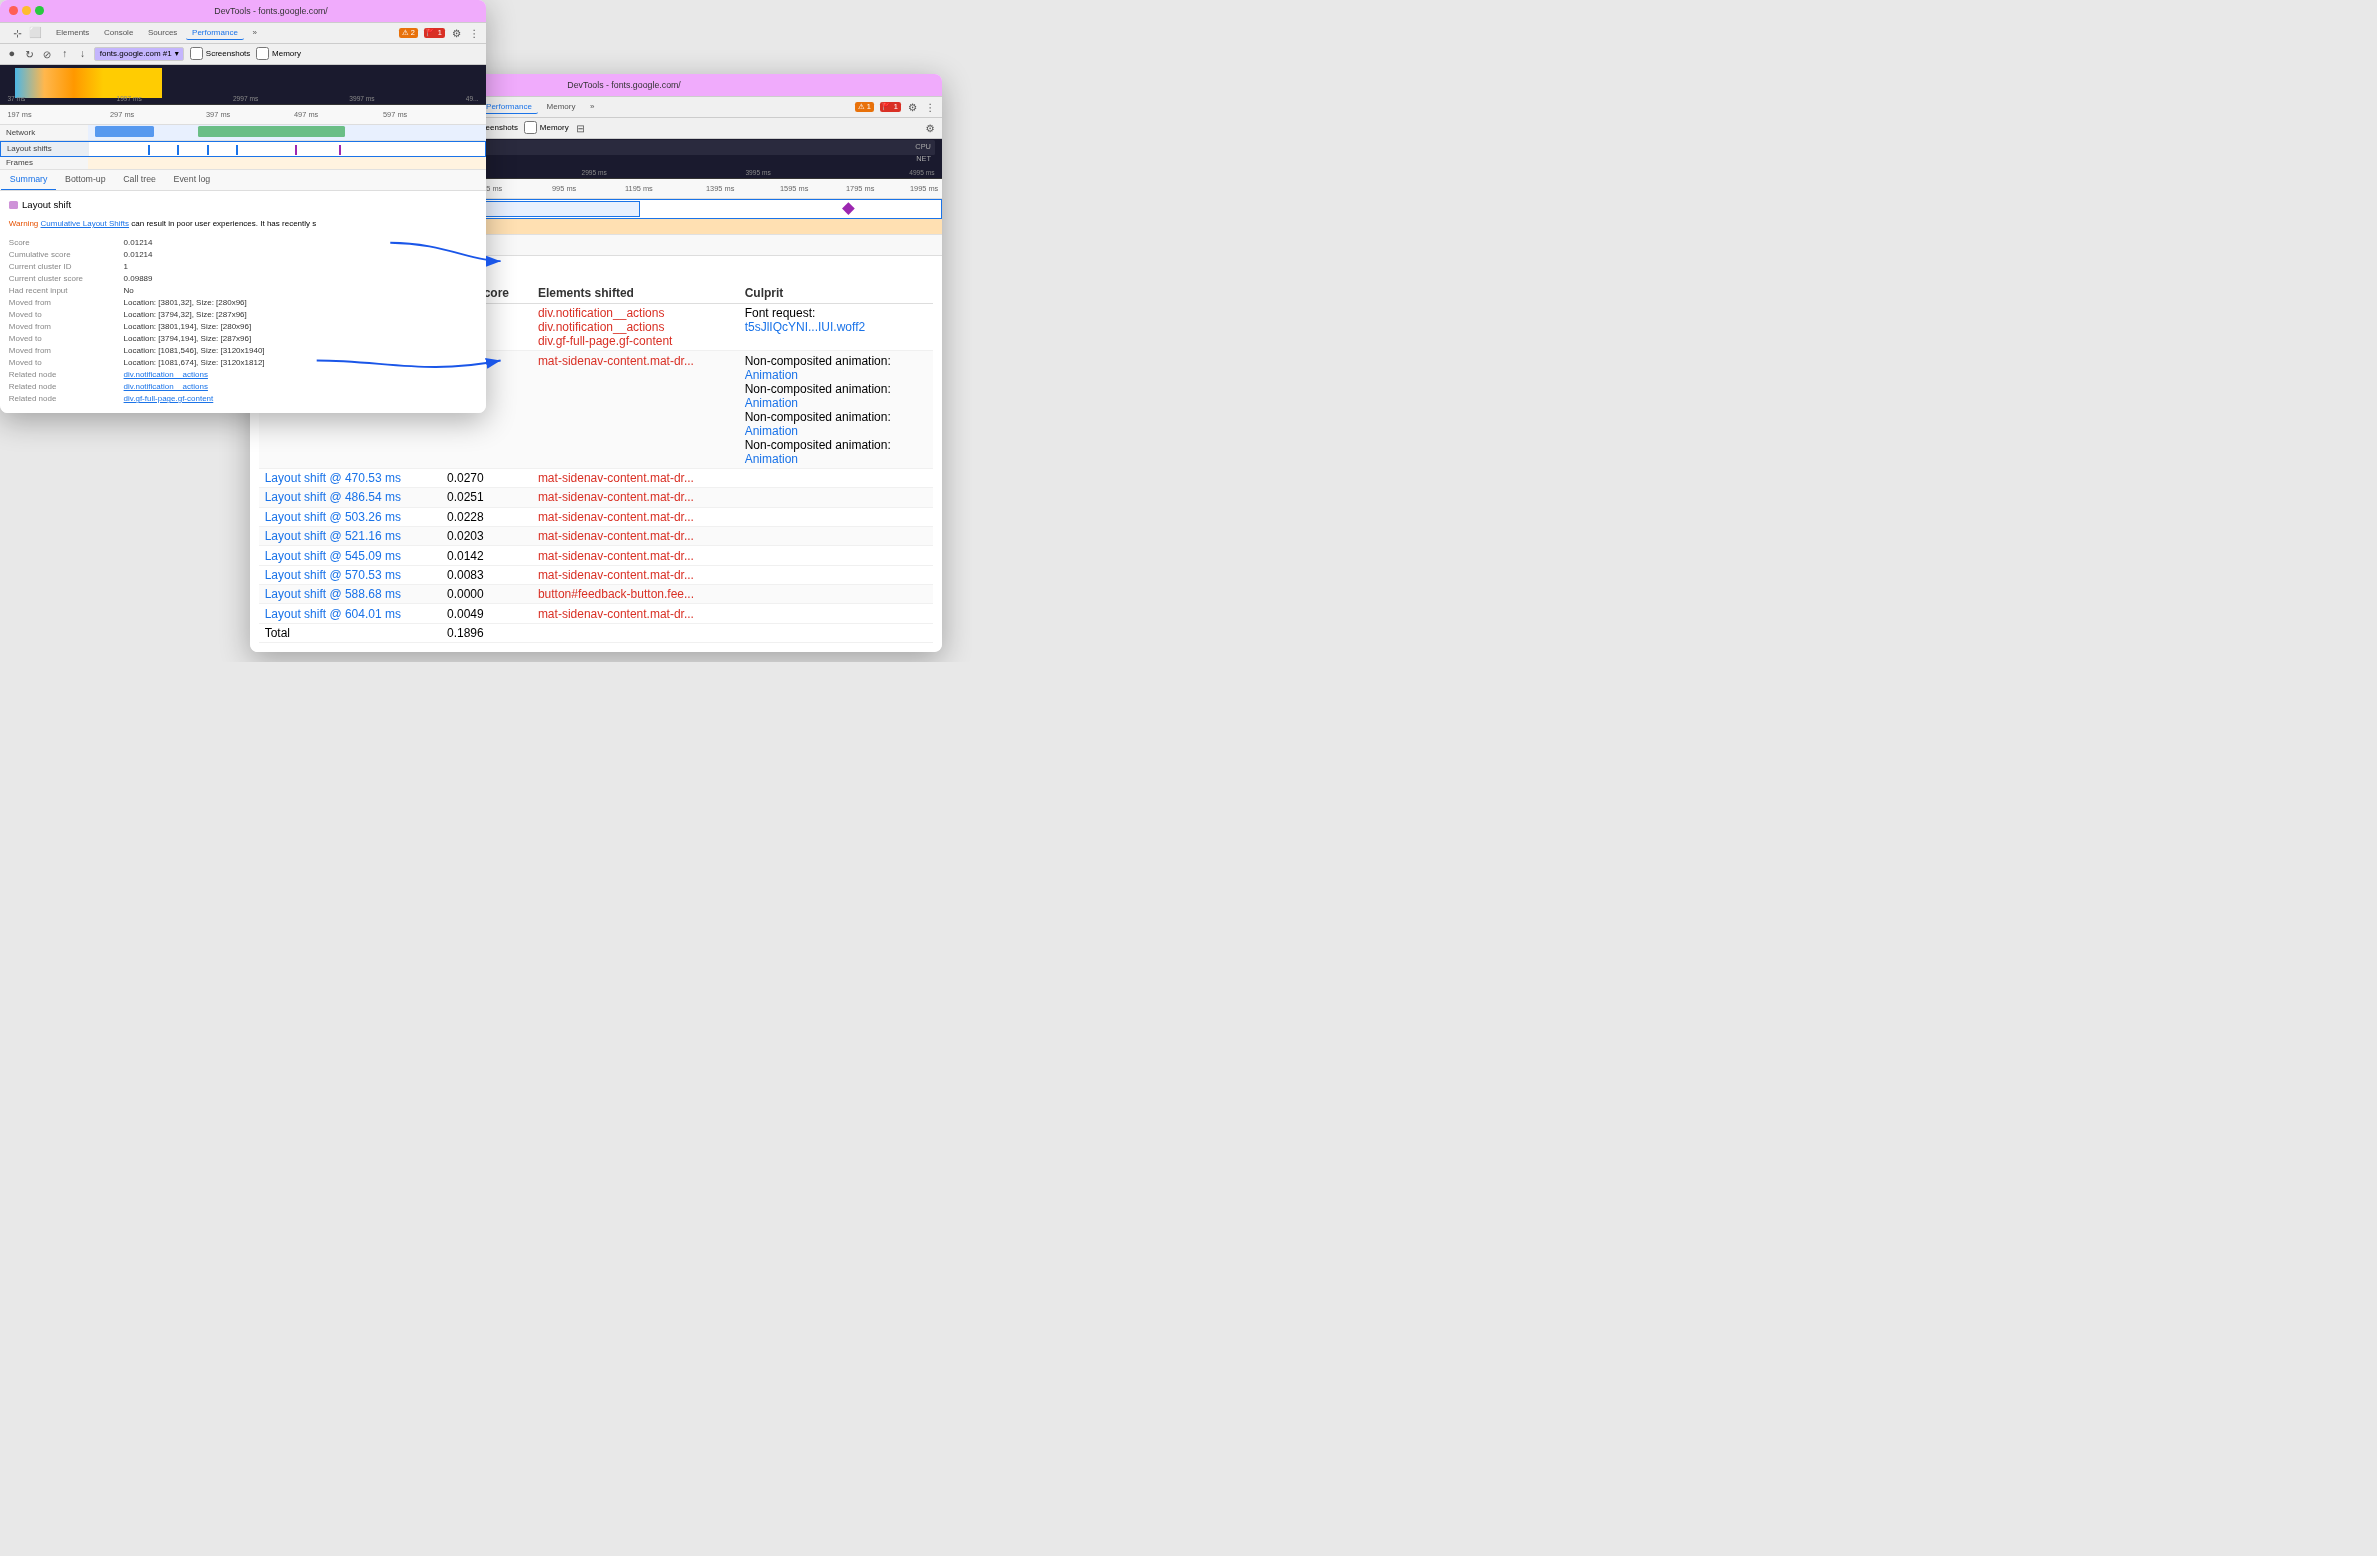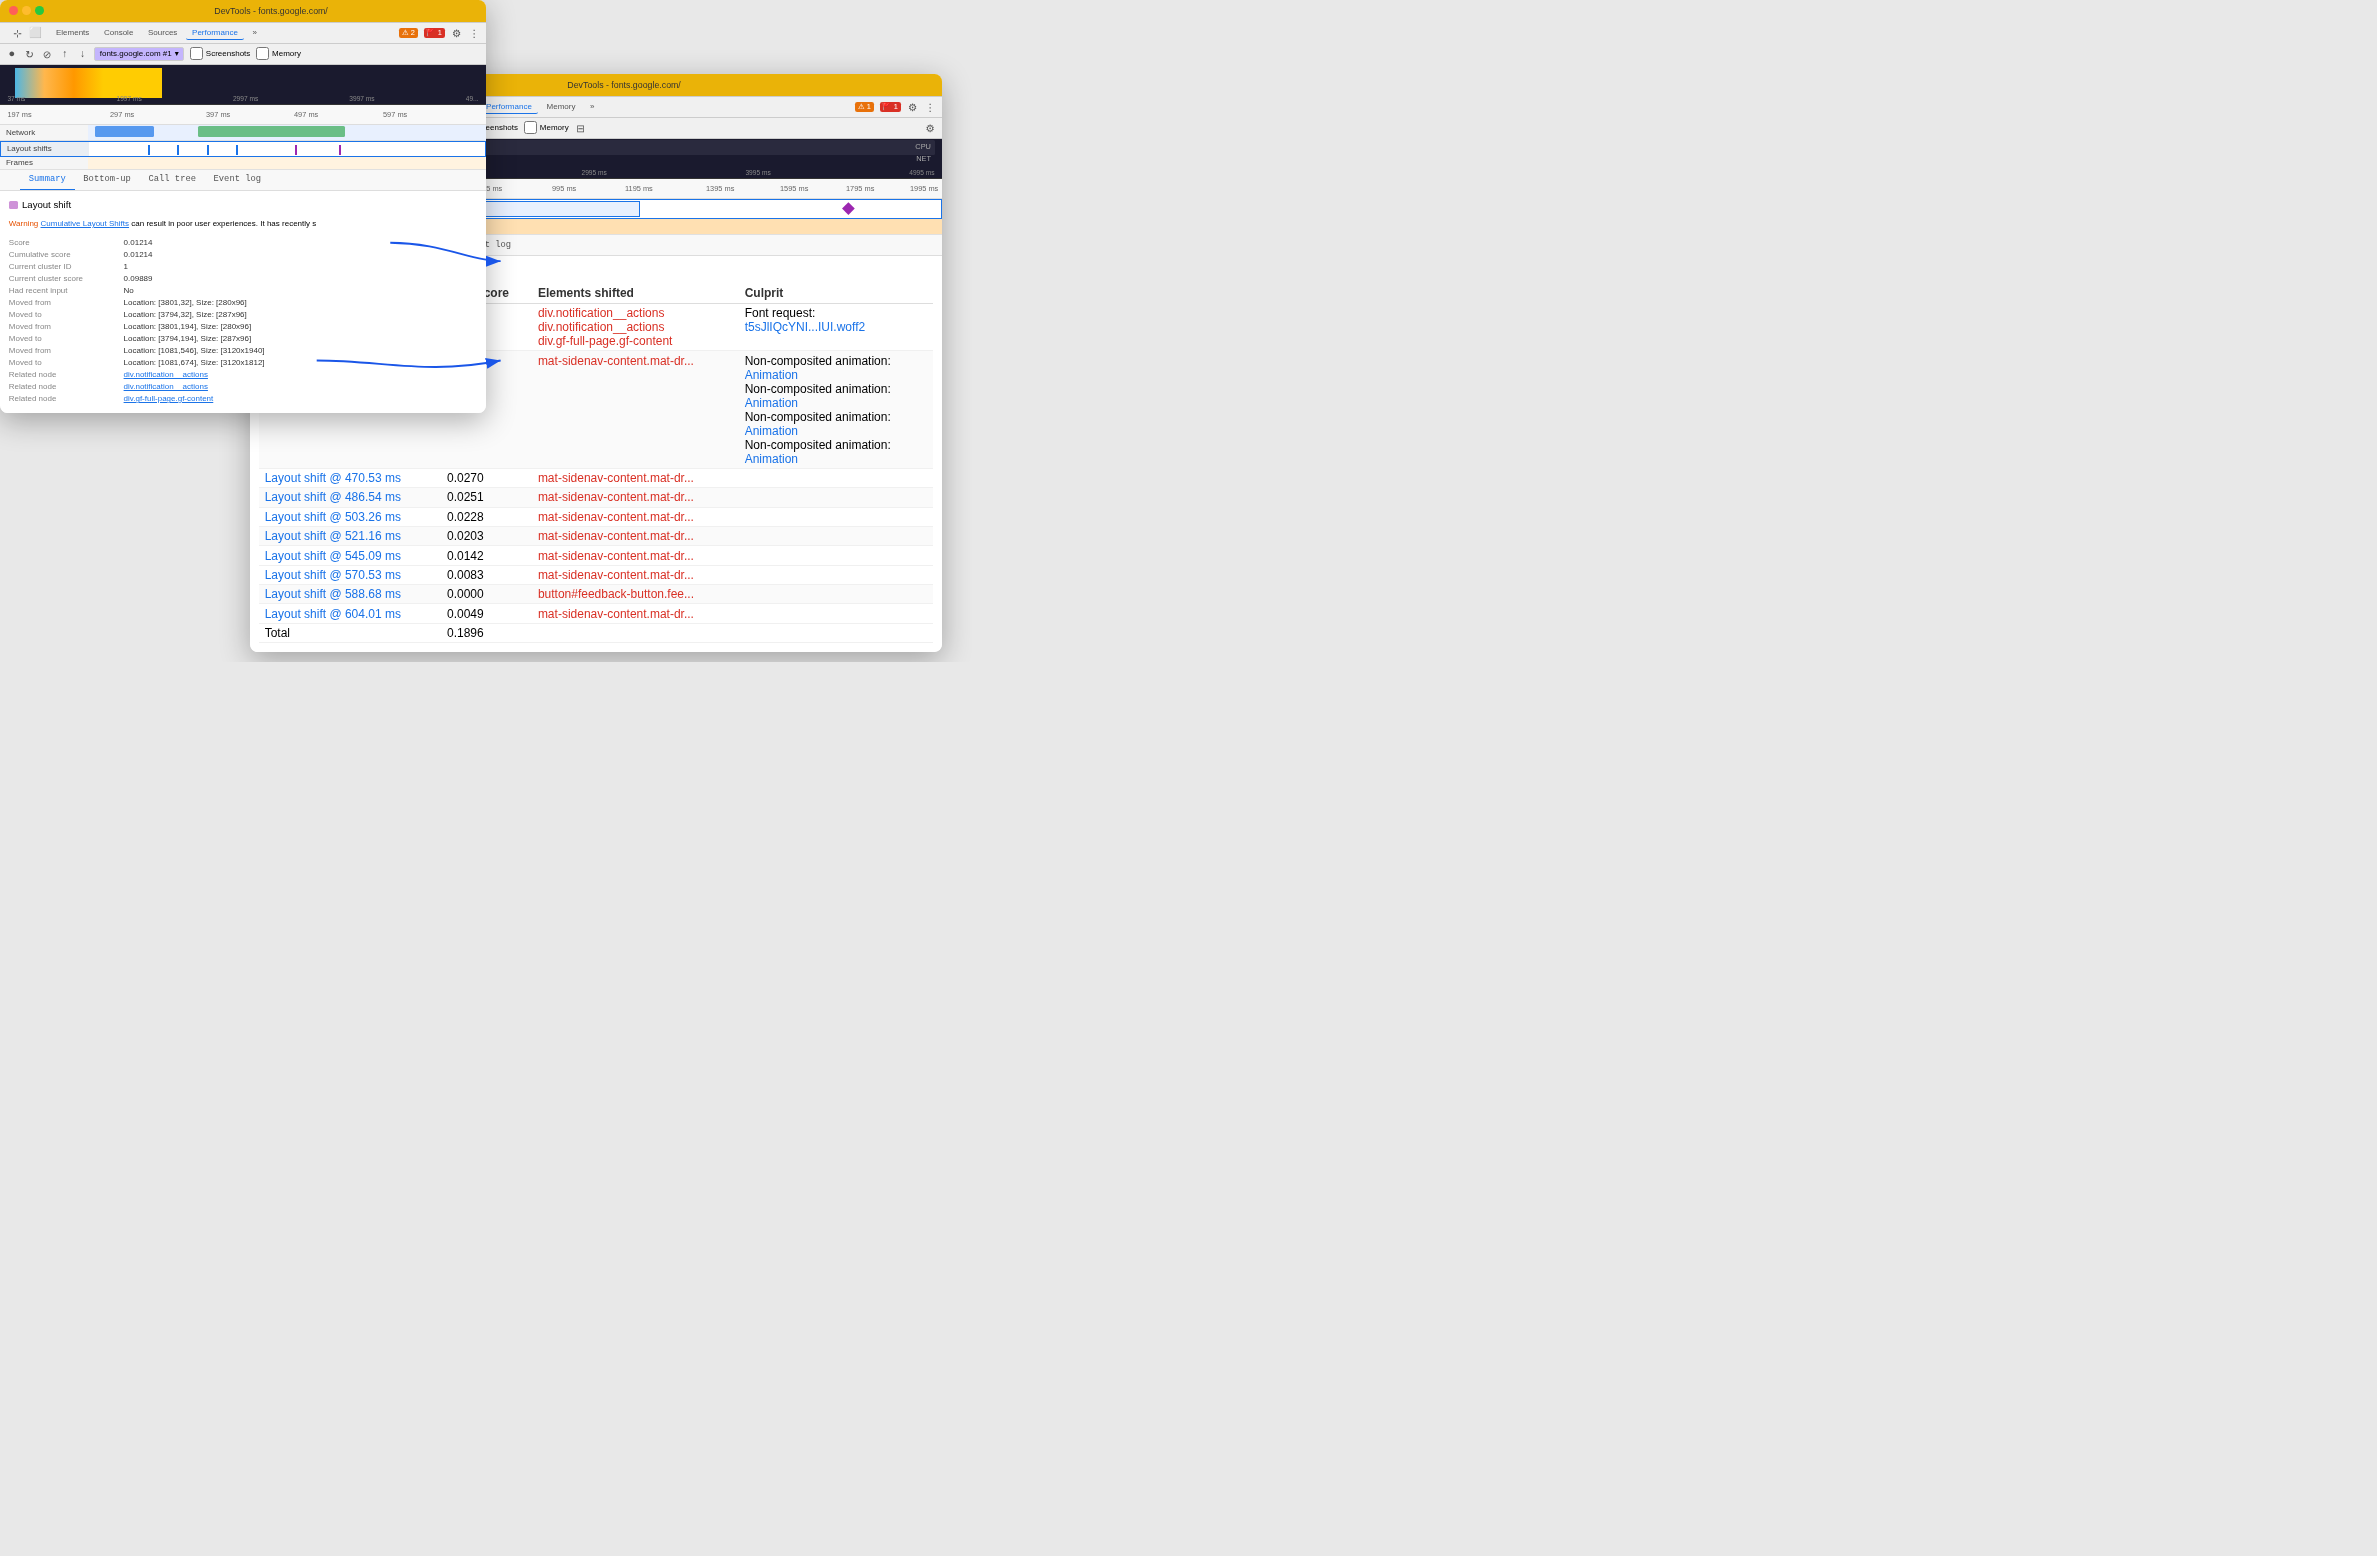--- a/index.html
+++ b/index.html
@@ -16,21 +16,21 @@
     
     .devtools-window {
       background: #f5f5f5;
       border-radius: 7.4px;
       box-shadow: 0 7.4px 29.4px rgba(0,0,0,0.3);
       overflow: hidden;
       position: absolute;
     }
 
     .window-titlebar {
-      background: #eab308;
+      background: #f0abfc;
       padding: 5.9px 8.8px;
       display: flex;
       align-items: center;
       gap: 21px;
       border-bottom: 0.7px solid #ccc;
     }
 
     .traffic-lights {
       display: flex;
       gap: 4.4px;
@@ -181,22 +181,21 @@
       border: 1.5px solid #1a73e8;
       background: rgba(26, 115, 232, 0.05);
     }
 
     
     .summary-tabs {
       display: flex;
       gap: 0;
       border-bottom: 0.7px solid #ddd;
       background: #f8f8f8;
-      padding: 0 20px;
-      font-family: Liberation Mono, monospace;
+      padding: 0 1px;
     }
 
     .summary-tab {
       padding: 4.4px 8.8px;
       font-size: 8.8px;
       color: #555;
       cursor: pointer;
       border-bottom: 1.5px solid transparent;
     }
 

